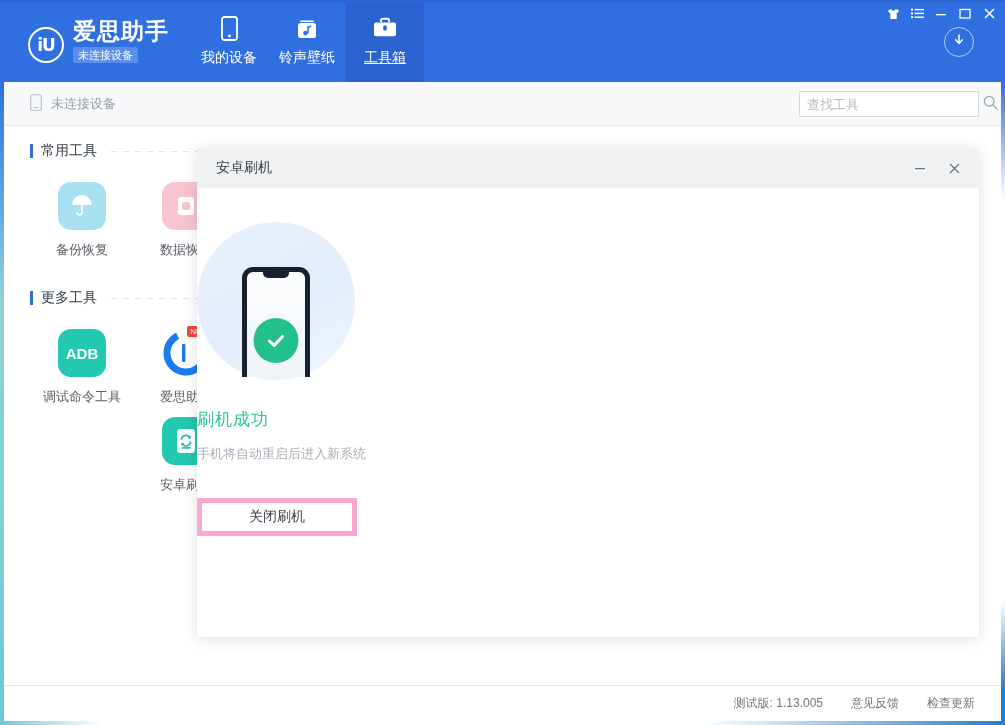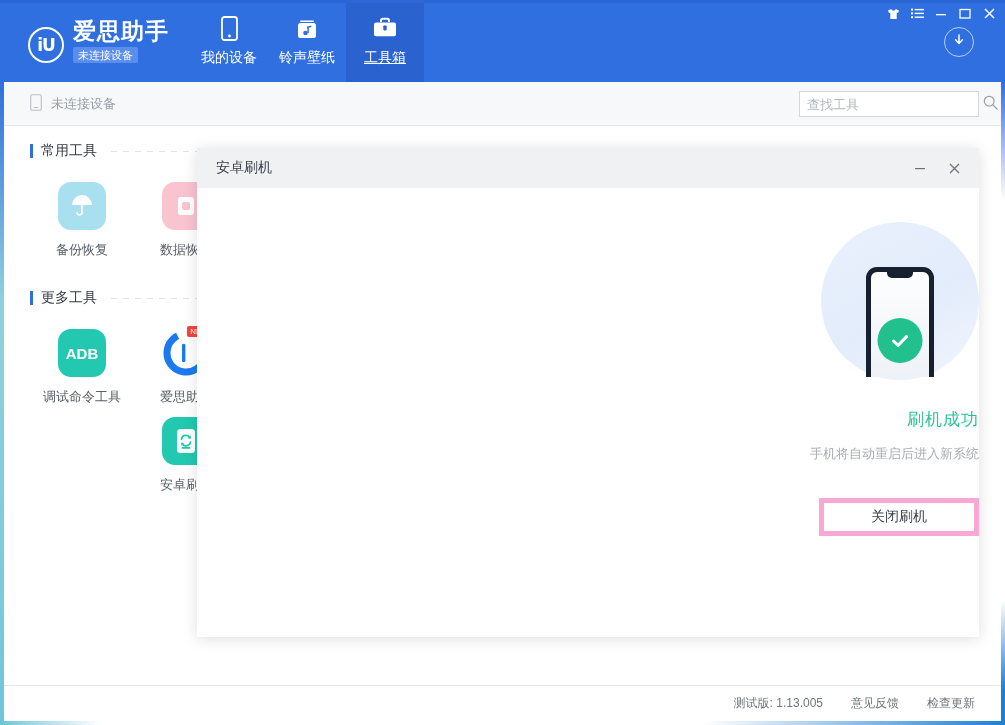--- a/index.html
+++ b/index.html
@@ -186,21 +186,21 @@
     position: relative;
   }
   .dlg-ctrl {
     position: absolute; top: 0; height: 40px; width: 34px;
     display: flex; align-items: center; justify-content: center;
     color: #6d737a; cursor: pointer;
   }
   .dlg-min { right: 42px; }
   .dlg-close { right: 8px; }
   .dialog-body {
-    flex: 1; display: flex; flex-direction: column; align-items: flex-end;
+    flex: 1; display: flex; flex-direction: column; align-items: flex-start;
     background: #ffffff; padding-top: 34px;
   }
   .illus {
     width: 158px; height: 158px; border-radius: 50%;
     background: linear-gradient(150deg,#eaf1fd 0%, #e3ecfb 55%, #f2f6fd 100%);
     display: flex; align-items: flex-end; justify-content: center;
     position: relative;
   }
   .phone {
     width: 68px; height: 110px;

